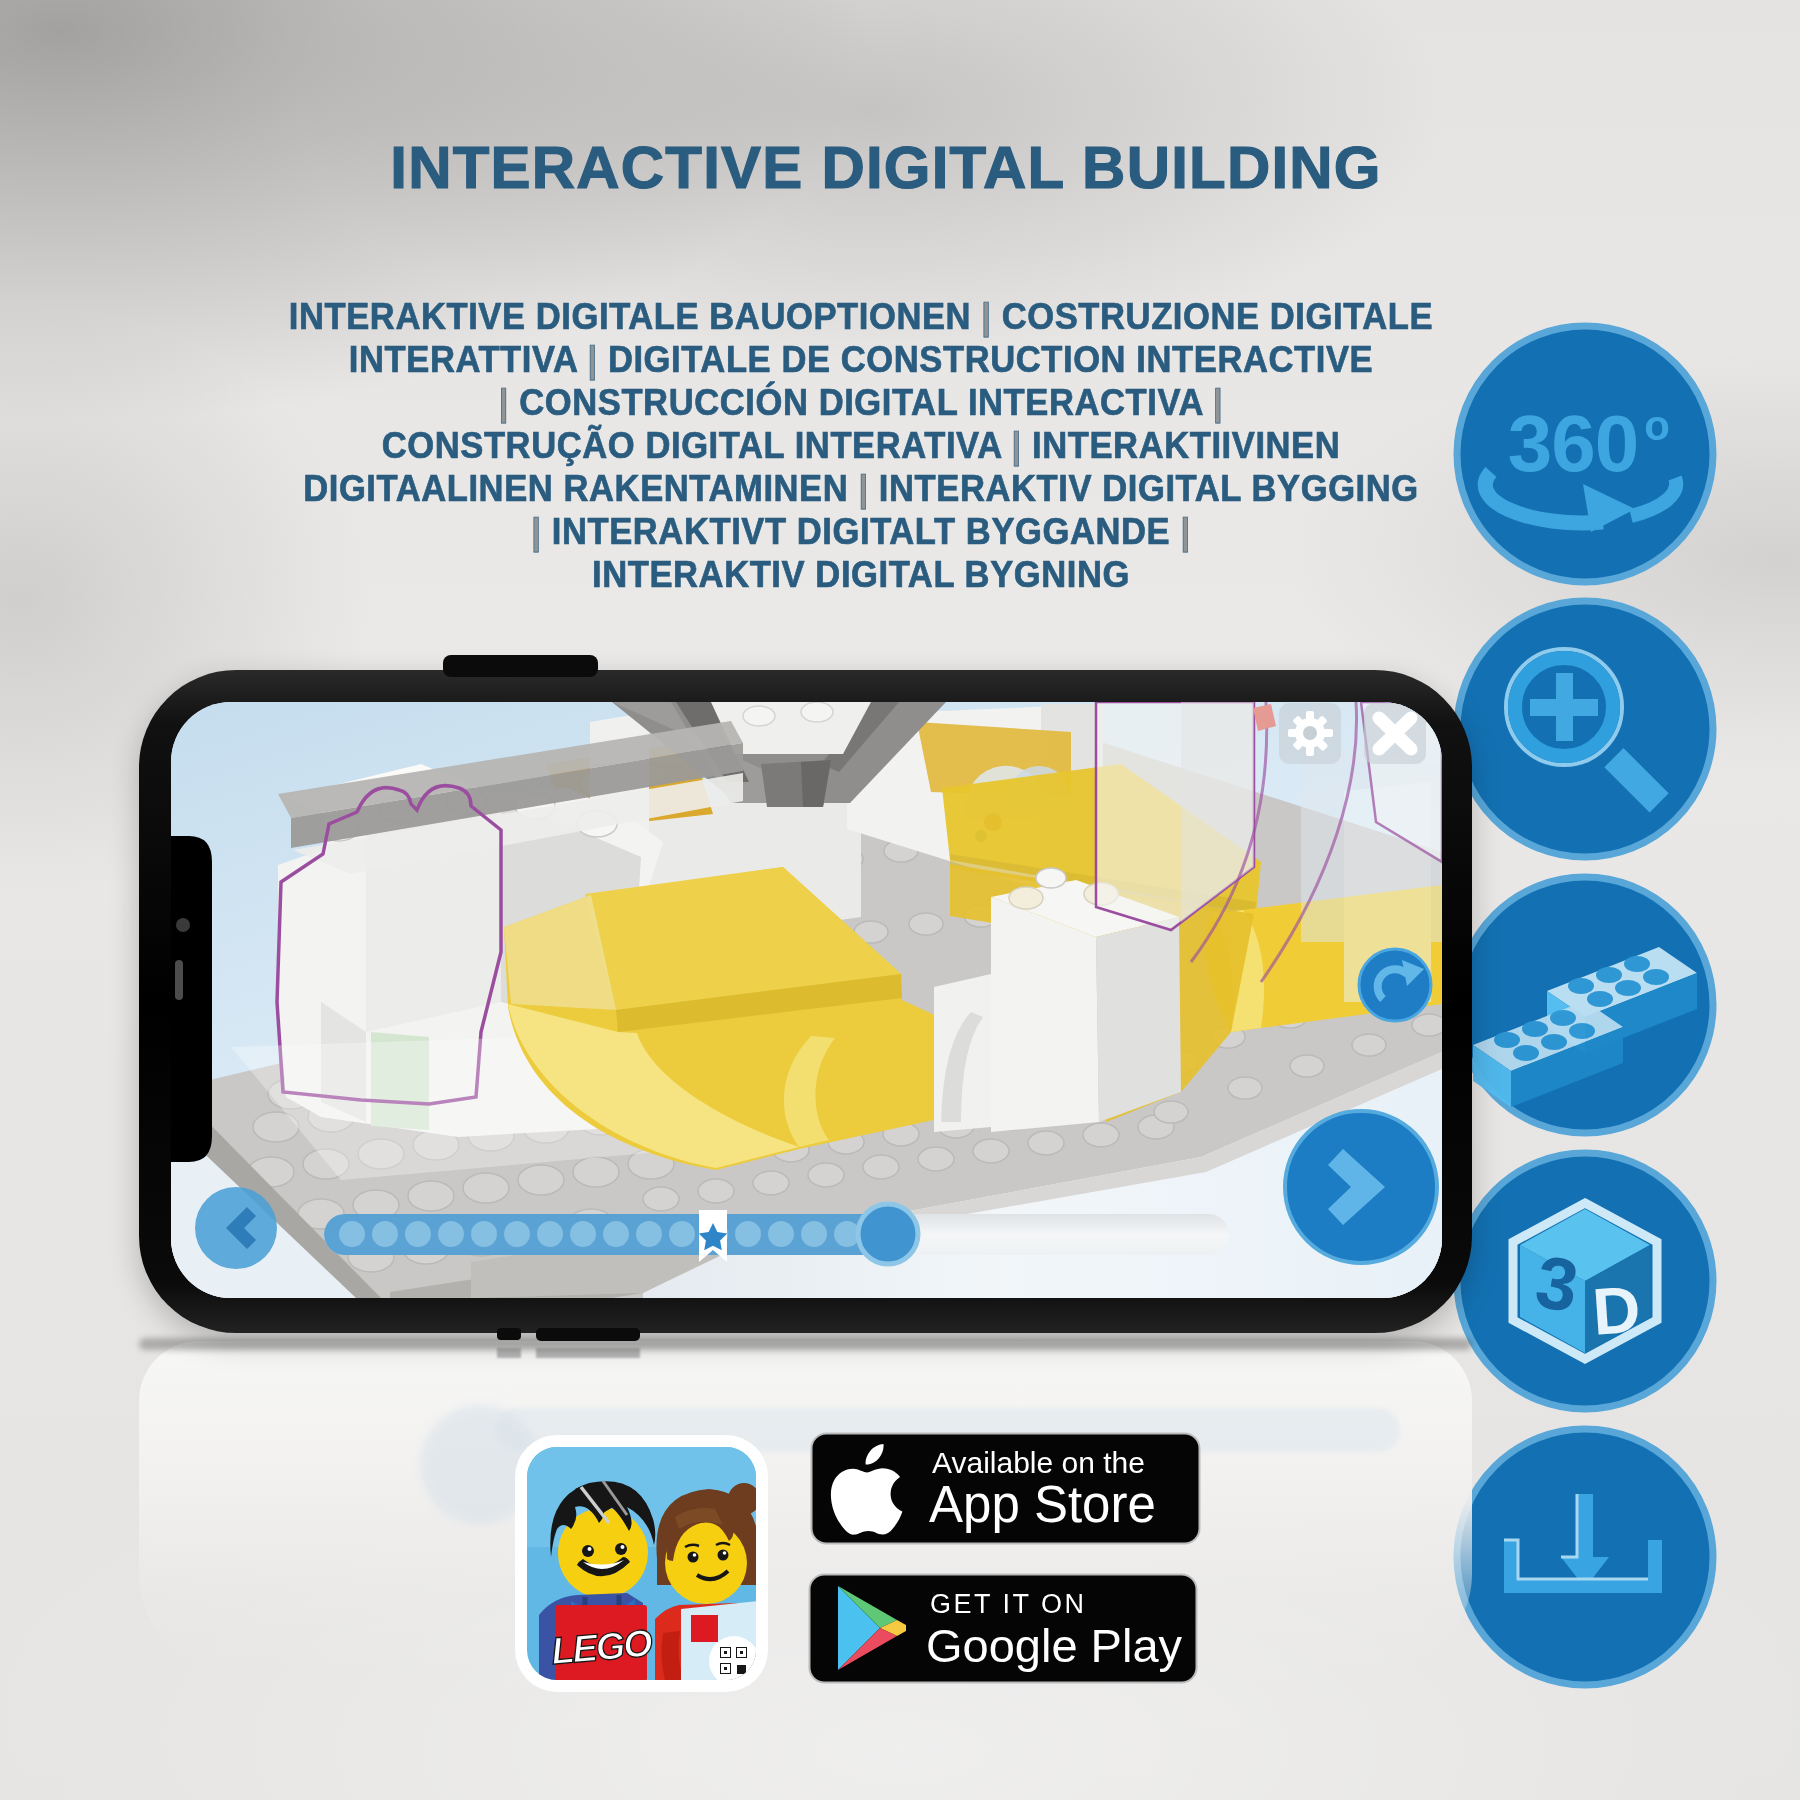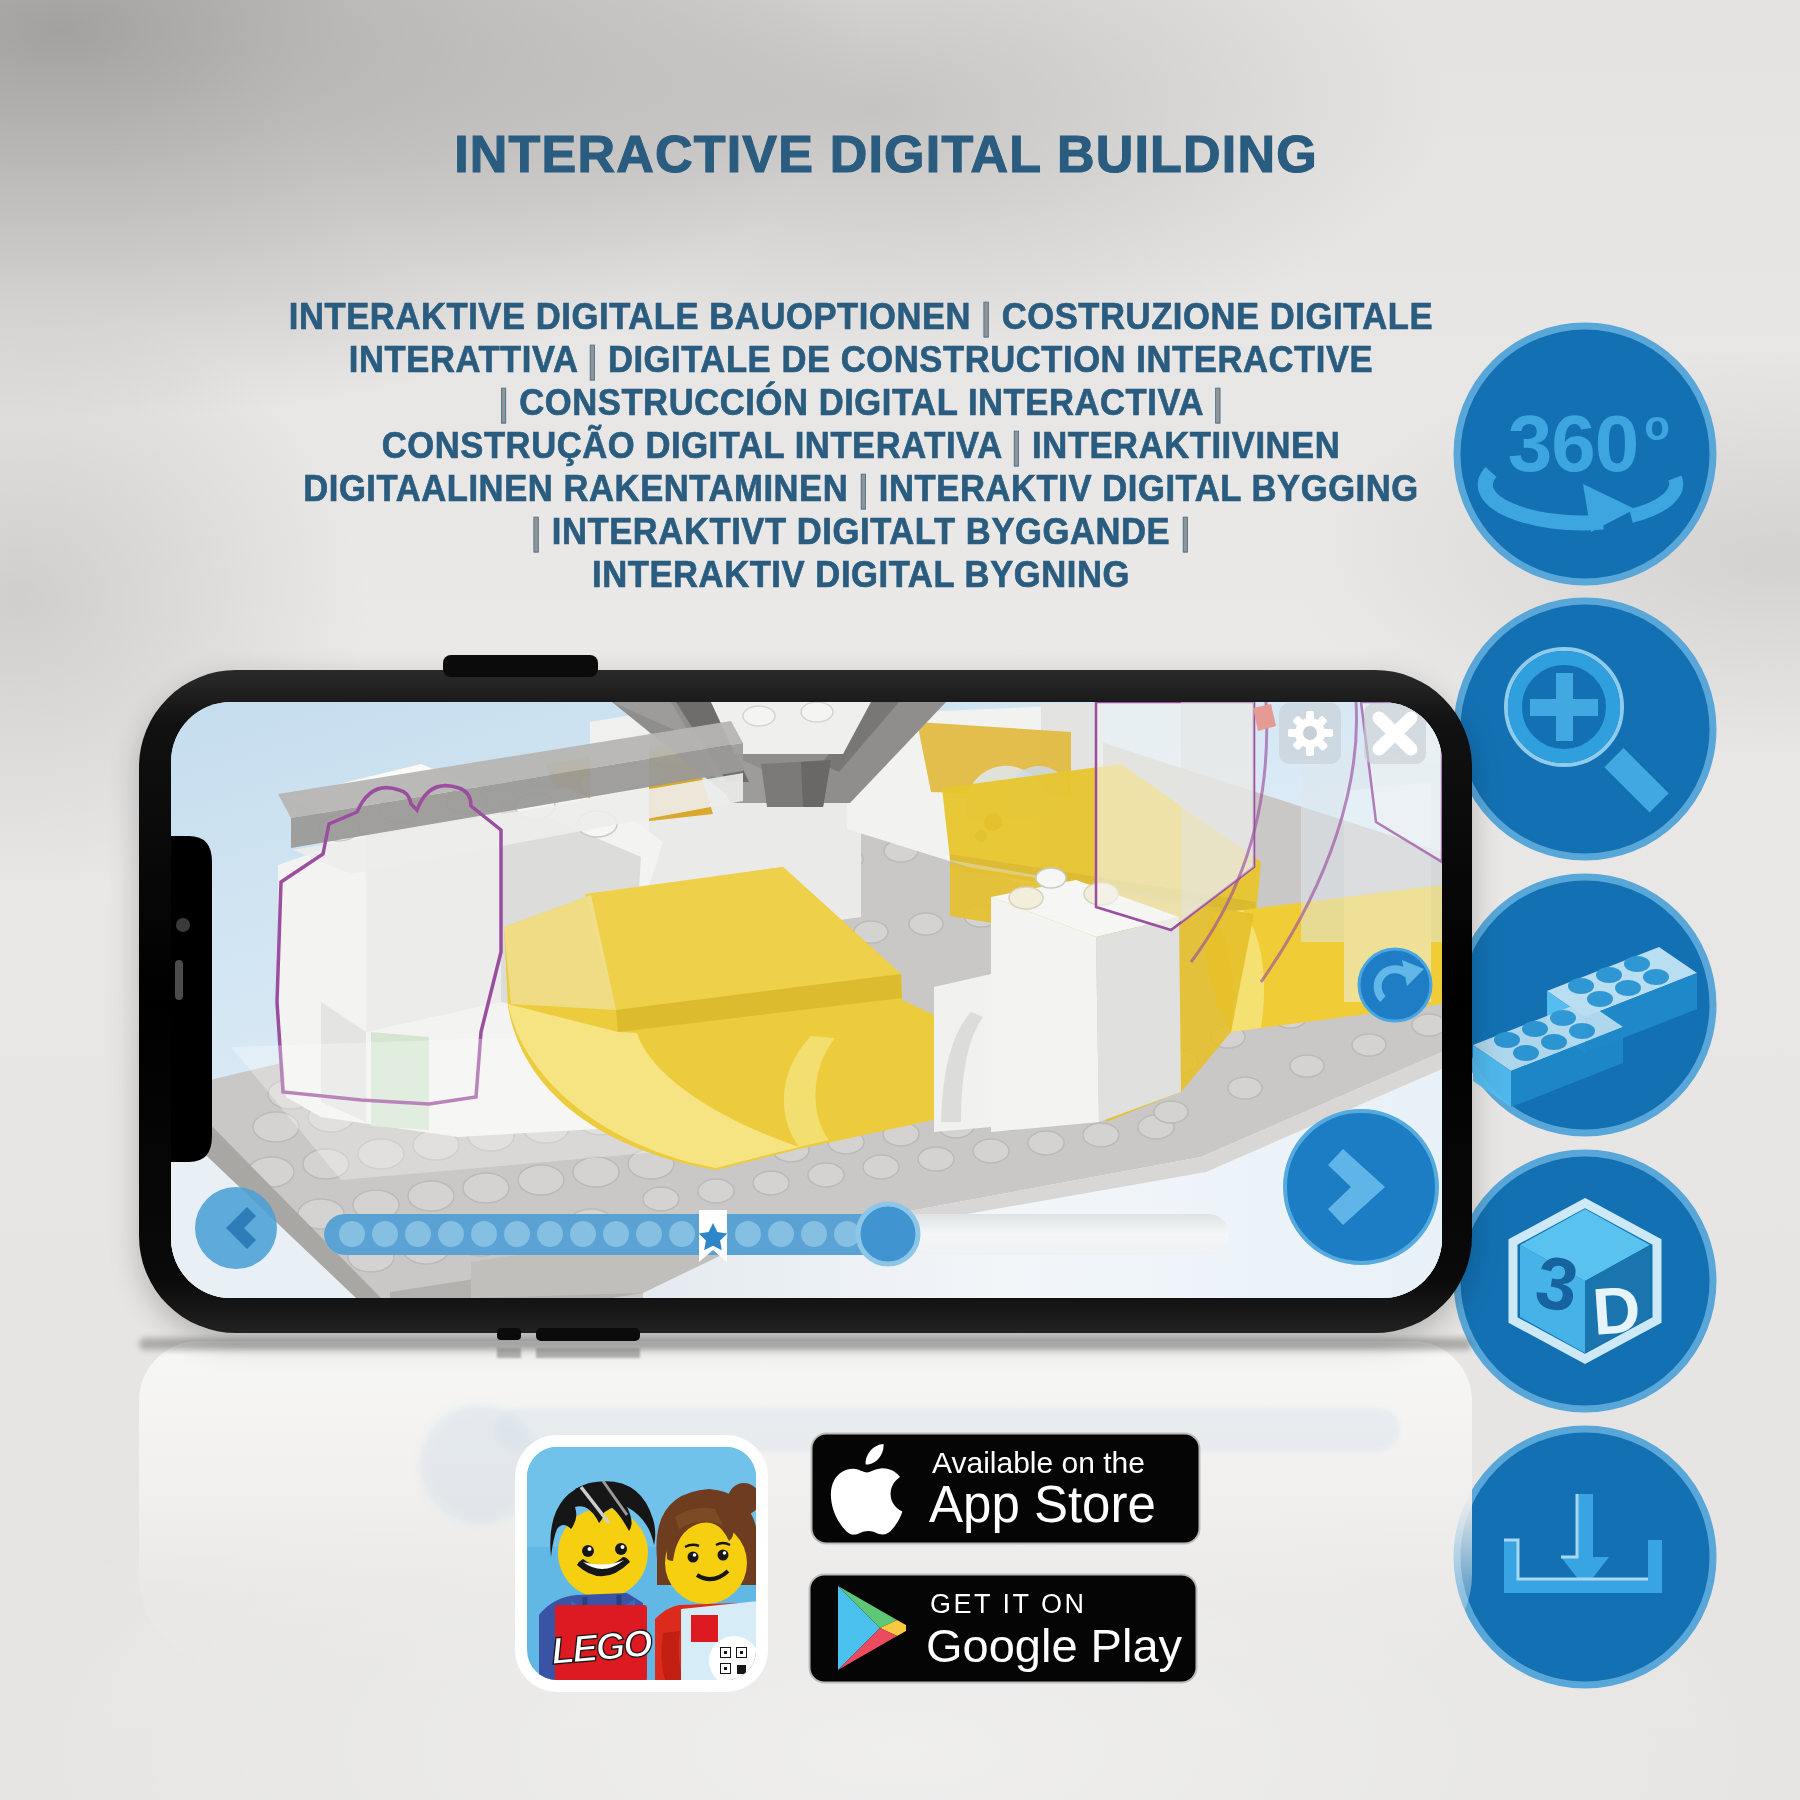--- a/index.html
+++ b/index.html
@@ -13,22 +13,22 @@
 
 <div class="abs" style="left:0;top:0;width:1800px;height:1800px;
   background:
     radial-gradient(1150px 560px at 60px 30px, rgba(98,96,93,0.50), rgba(104,102,99,0) 70%),
     radial-gradient(820px 360px at 870px 110px, rgba(130,128,125,0.32), rgba(135,133,130,0) 70%),
     radial-gradient(500px 420px at 20px 600px, rgba(130,128,125,0.25), rgba(135,133,130,0) 70%),
     radial-gradient(700px 300px at 1780px 560px, rgba(145,143,140,0.25), rgba(150,148,145,0) 70%),
     radial-gradient(1300px 500px at 900px 1750px, rgba(255,255,255,0.40), rgba(255,255,255,0) 75%),
     linear-gradient(180deg,#e4e3e2 0%,#eae9e8 35%,#e7e6e5 60%,#e5e4e3 100%);"></div>
 
-<div class="abs" style="left:0;top:124px;width:1772px;text-align:center;color:#2a5c7f;
-  font-size:52px;font-weight:bold;letter-spacing:1.2px;white-space:nowrap;-webkit-text-stroke:1.2px #2a5c7f;">INTERACTIVE DIGITAL BUILDING</div>
+<div class="abs" style="left:0;top:133px;width:1772px;text-align:center;color:#2a5c7f;
+  font-size:60px;font-weight:bold;letter-spacing:1.2px;white-space:nowrap;-webkit-text-stroke:1.2px #2a5c7f;">INTERACTIVE DIGITAL BUILDING</div>
 
 <div class="abs" id="sub" style="left:161px;top:295px;width:1400px;text-align:center;color:#2a5c7f;
   font-size:37px;font-weight:bold;letter-spacing:0.6px;line-height:43px;white-space:nowrap;-webkit-text-stroke:0.7px #2a5c7f;
   transform:scaleX(0.935);">
   <div>INTERAKTIVE DIGITALE BAUOPTIONEN <span style="color:#8f9496">|</span> COSTRUZIONE DIGITALE</div>
   <div>INTERATTIVA <span style="color:#8f9496">|</span> DIGITALE DE CONSTRUCTION INTERACTIVE</div>
   <div><span style="color:#8f9496">|</span> CONSTRUCCIÓN DIGITAL INTERACTIVA <span style="color:#8f9496">|</span></div>
   <div>CONSTRUÇÃO DIGITAL INTERATIVA <span style="color:#8f9496">|</span> INTERAKTIIVINEN</div>
   <div>DIGITAALINEN RAKENTAMINEN <span style="color:#8f9496">|</span> INTERAKTIV DIGITAL BYGGING</div>
   <div><span style="color:#8f9496">|</span> INTERAKTIVT DIGITALT BYGGANDE <span style="color:#8f9496">|</span></div>

